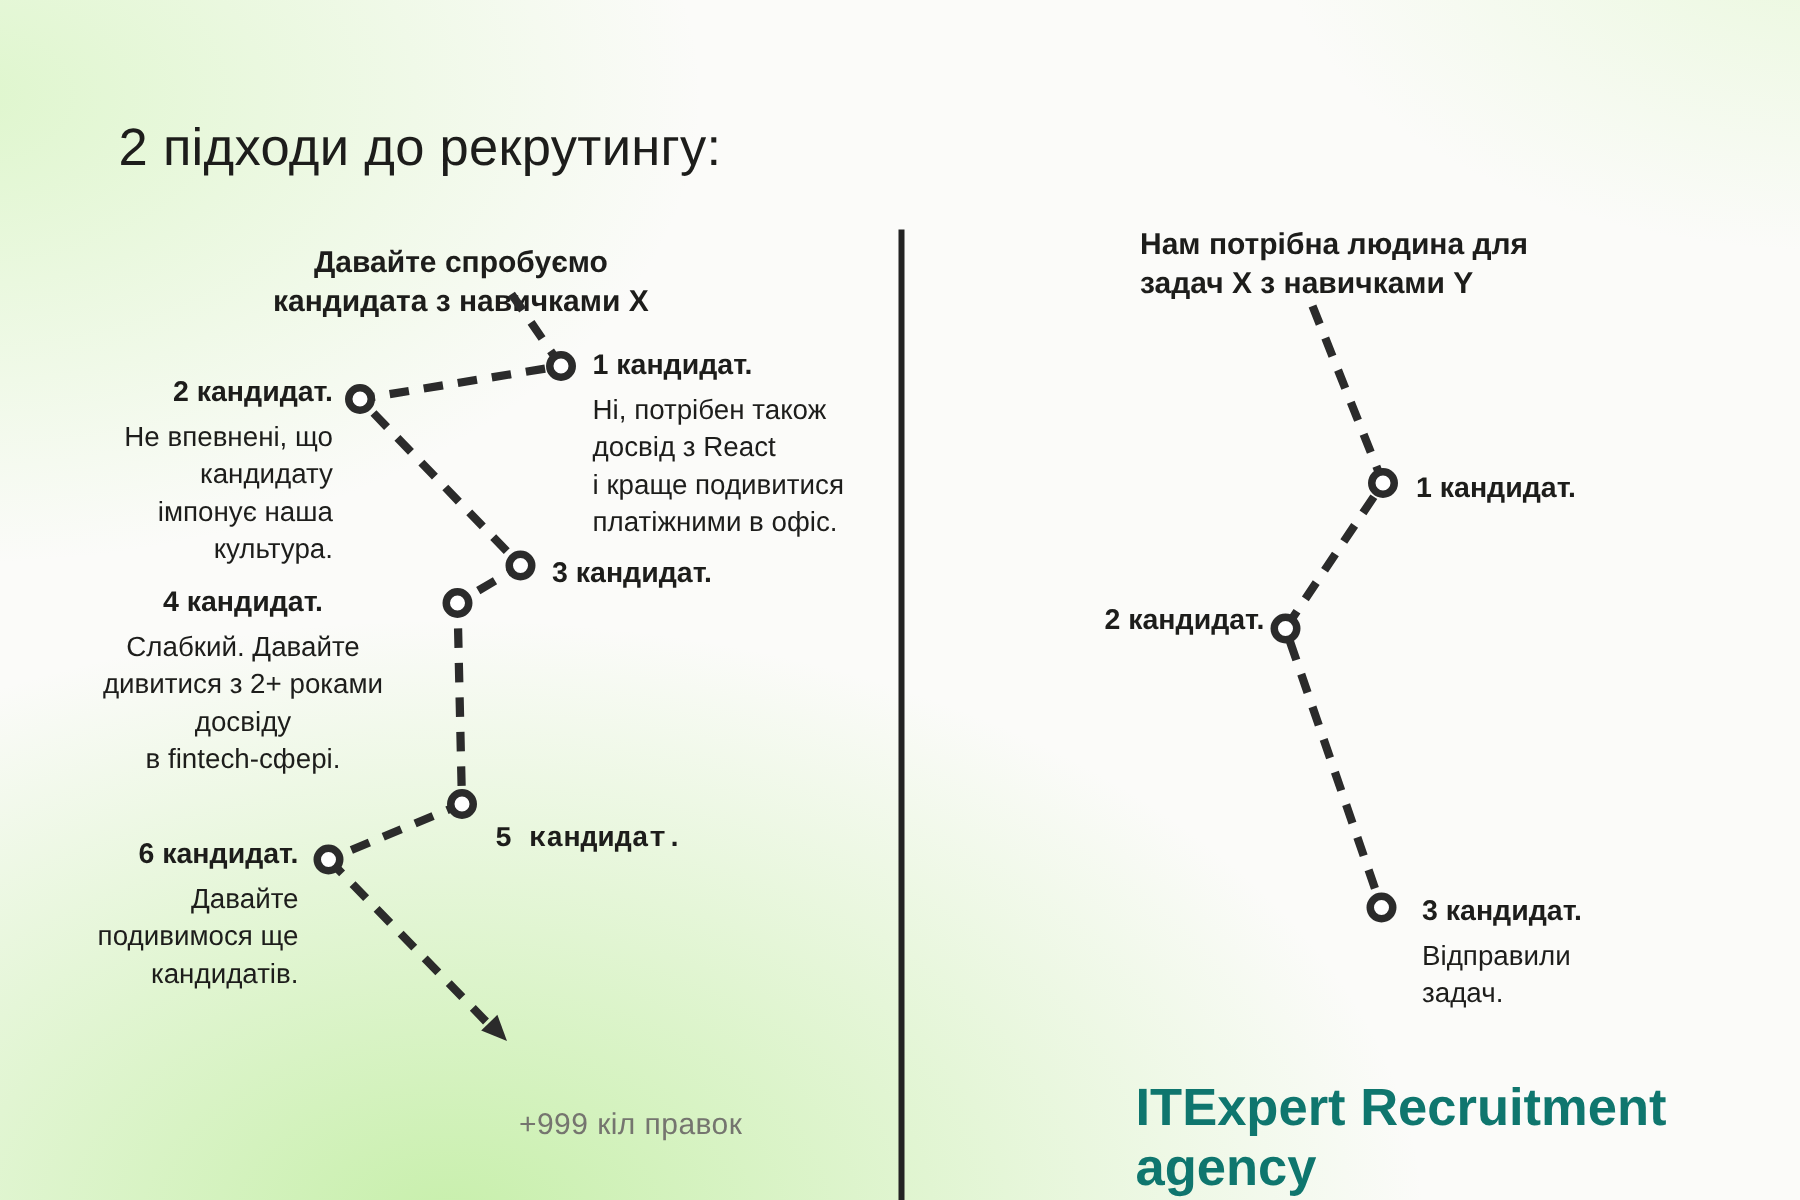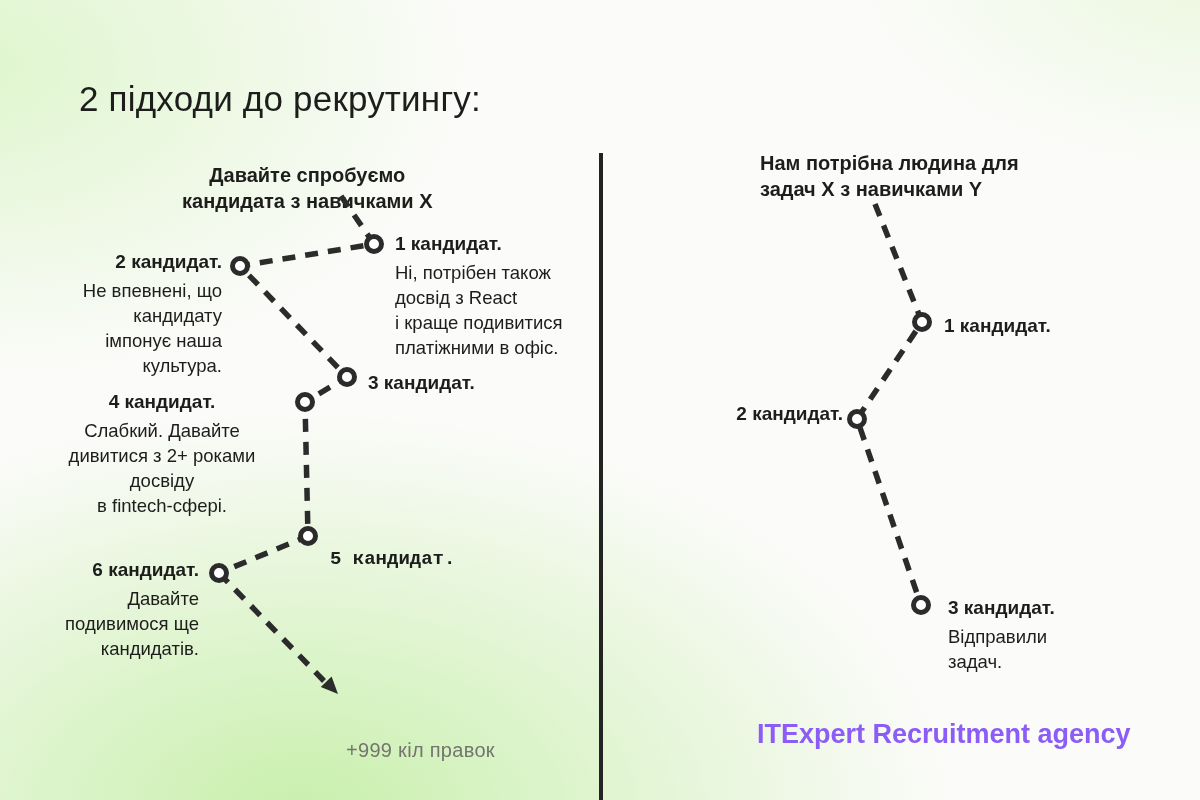--- a/index.html
+++ b/index.html
@@ -40,21 +40,21 @@
   .s6 { right:1001px;top:559px; width:210px; }
   .r1 { left:944px;  top:315px; width:230px; }
   .r2 { right:357px; top:403px; width:270px; }
   .r3 { left:948px;  top:597px; width:210px; }
   .outcome {
     position:absolute; left:346px; top:699px;
     font-size:20px; font-weight:400; color:#75756f; letter-spacing:0.3px;margin-top:40px;
   }
   .footer {
     position:absolute; left:757px; top:719px;
-    font-size:27px; font-weight:700; color:#8b5cf6;
+    font-size:35px; font-weight:700; color:#0f766e;
   }
 </style>
 </head>
 <body>
 
 <div class="title">2 підходи до рекрутингу:</div>
 
 <div class="col-heading left">Давайте спробуємо
 кандидата з навичками X</div>
 <div class="col-heading right">Нам потрібна людина для

